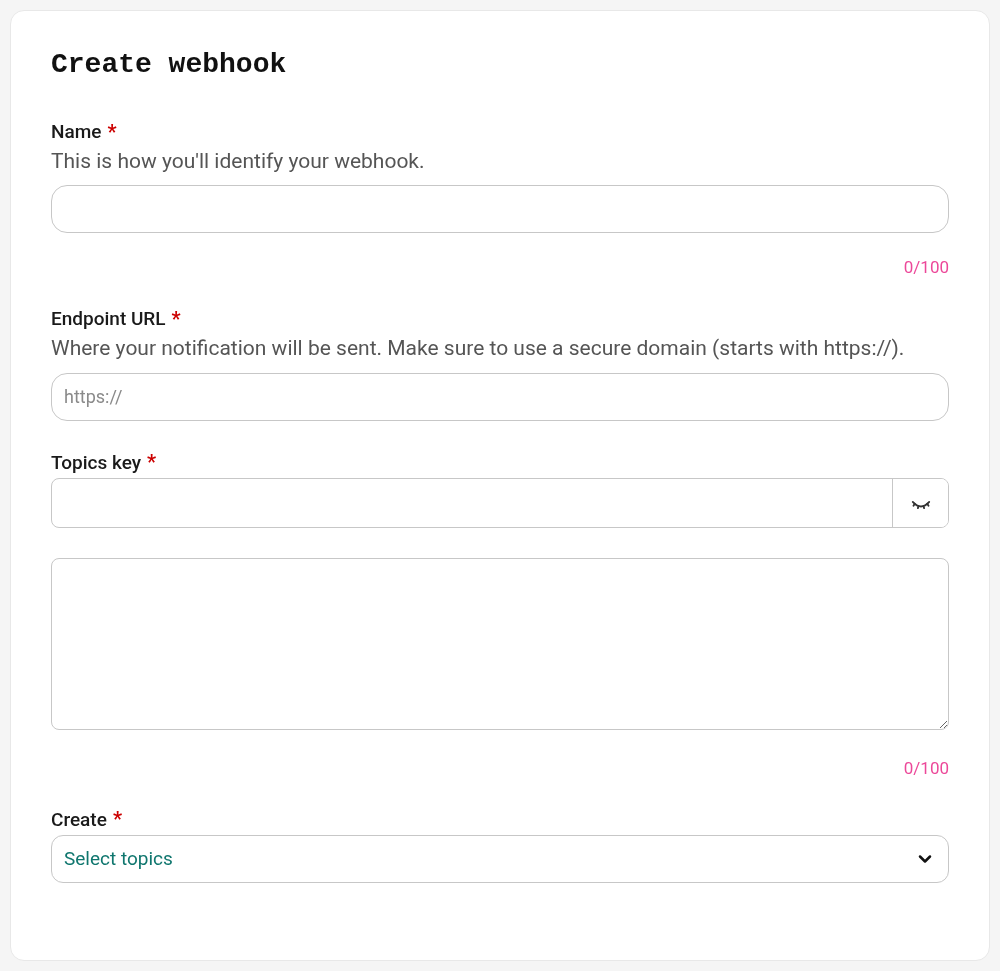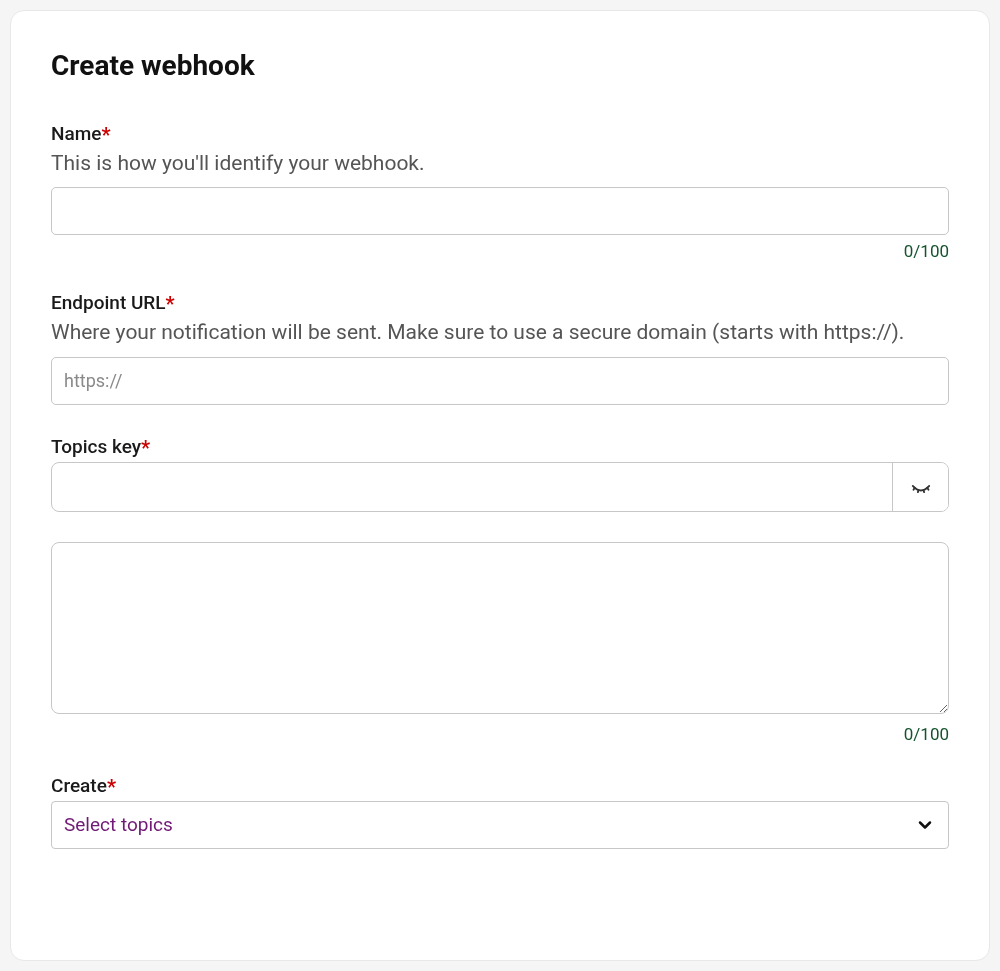--- a/index.html
+++ b/index.html
@@ -20,27 +20,29 @@
       min-height: 951px;
       margin: 0 auto;
       padding: 32px 40px 40px 40px;
     }
     .page-title {
       font-size: 28px;
       font-weight: 700;
       color: #111;
       margin-bottom: 40px;
       margin-top: 6px;
+      font-family: Liberation Mono, monospace;
     }
     .form-group {
       margin-bottom: 30px;
     }
     .field-label-row {
       display: flex;
-      align-items: flex-end;
+      align-items: center;
+      gap: 6px;
       margin-bottom: 4px;
     }
     .field-label {
       font-size: 19px;
       font-weight: 500;
       color: #1a1a1a;
     }
     .required-asterisk {
       color: #cc0000;
       font-size: 20px;
@@ -50,35 +52,35 @@
     .field-help {
       font-size: 21px;
       color: #555;
       margin-bottom: 10px;
       line-height: 1.35;
     }
     .text-input {
       width: 100%;
       height: 48px;
       border: 1px solid #c7c7c7;
-      border-radius: 5px;
+      border-radius: 16px;
       padding: 0 12px;
       font-size: 18px;
       color: #222;
       font-family: inherit;
       background: #fff;
     }
     .text-input::placeholder {
       color: #8a8a8a;
     }
     .char-counter {
       text-align: right;
       font-size: 17px;
-      color: #14532d;
-      margin-top: 6px;
+      color: #ec4899;
+      margin-top: 24px;
     }
     .input-with-icon {
       position: relative;
       display: flex;
       width: 100%;
       border: 1px solid #c7c7c7;
       border-radius: 8px;
       overflow: hidden;
       background: #fff;
     }
@@ -118,24 +120,24 @@
       background: #fff;
     }
     .select-wrapper {
       position: relative;
       width: 100%;
     }
     .select-input {
       width: 100%;
       height: 48px;
       border: 1px solid #c7c7c7;
-      border-radius: 4px;
+      border-radius: 12px;
       padding: 0 44px 0 12px;
       font-size: 19px;
-      color: #701a75;
+      color: #0f766e;
       background: #fff;
       font-family: inherit;
       appearance: none;
       -webkit-appearance: none;
       cursor: pointer;
       text-align: left;
     }
     .chevron-down {
       position: absolute;
       right: 14px;

